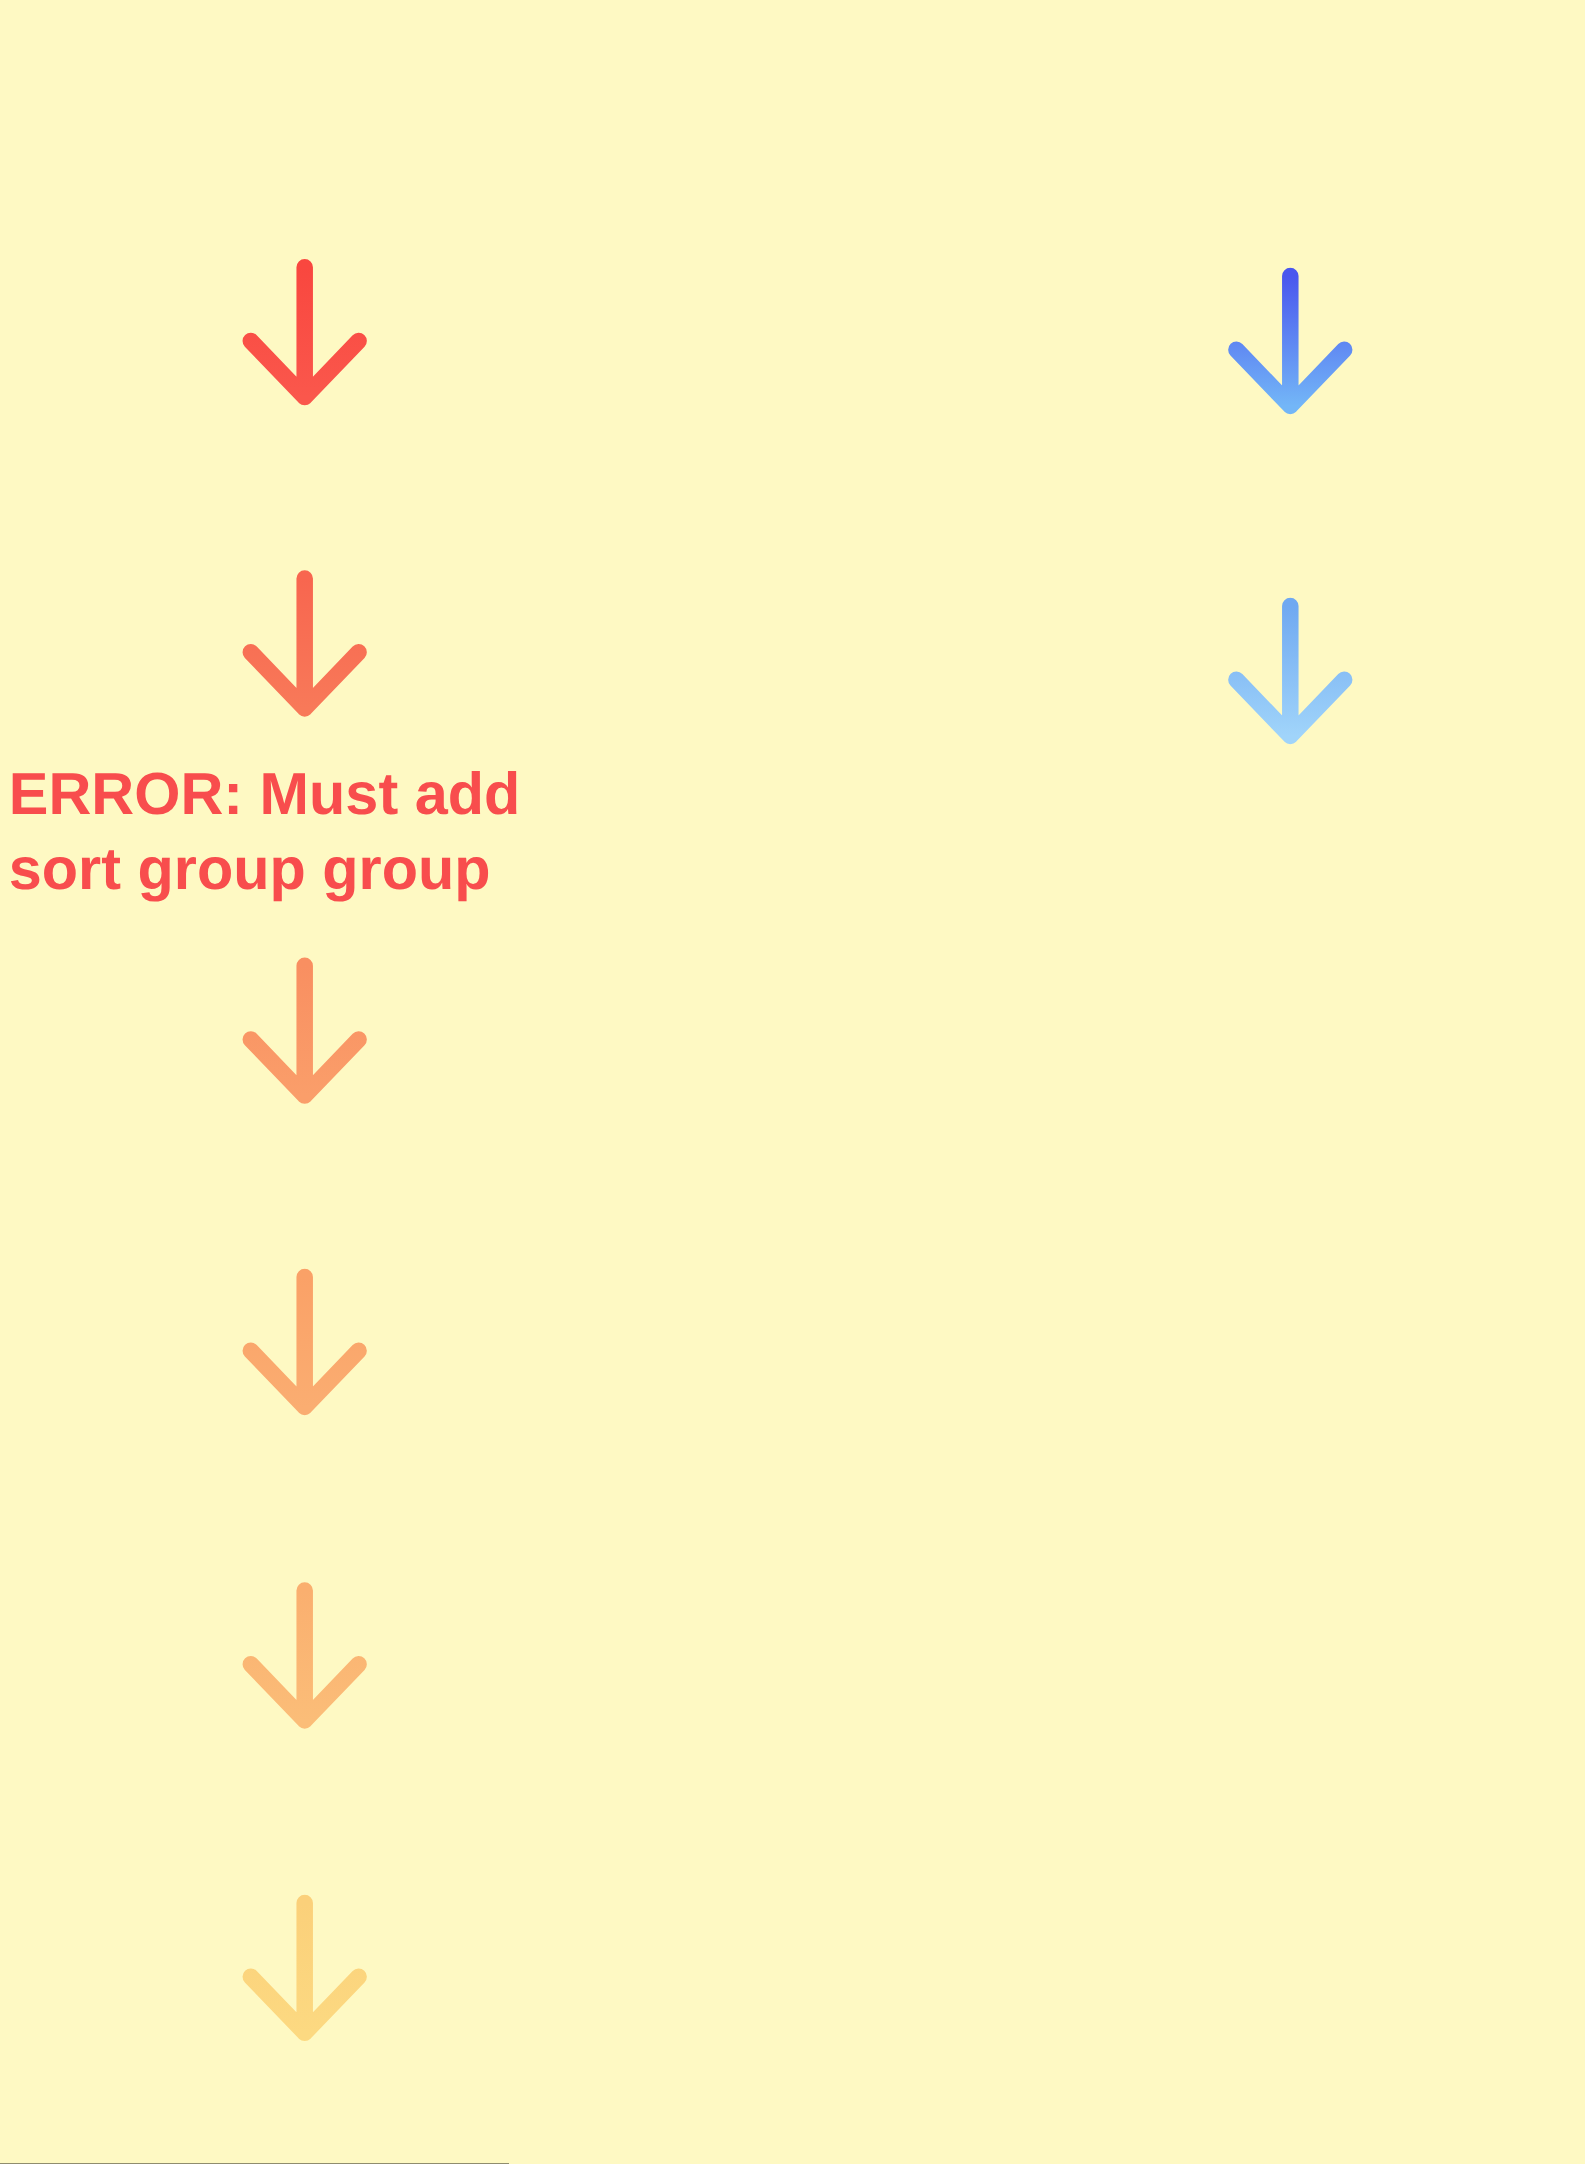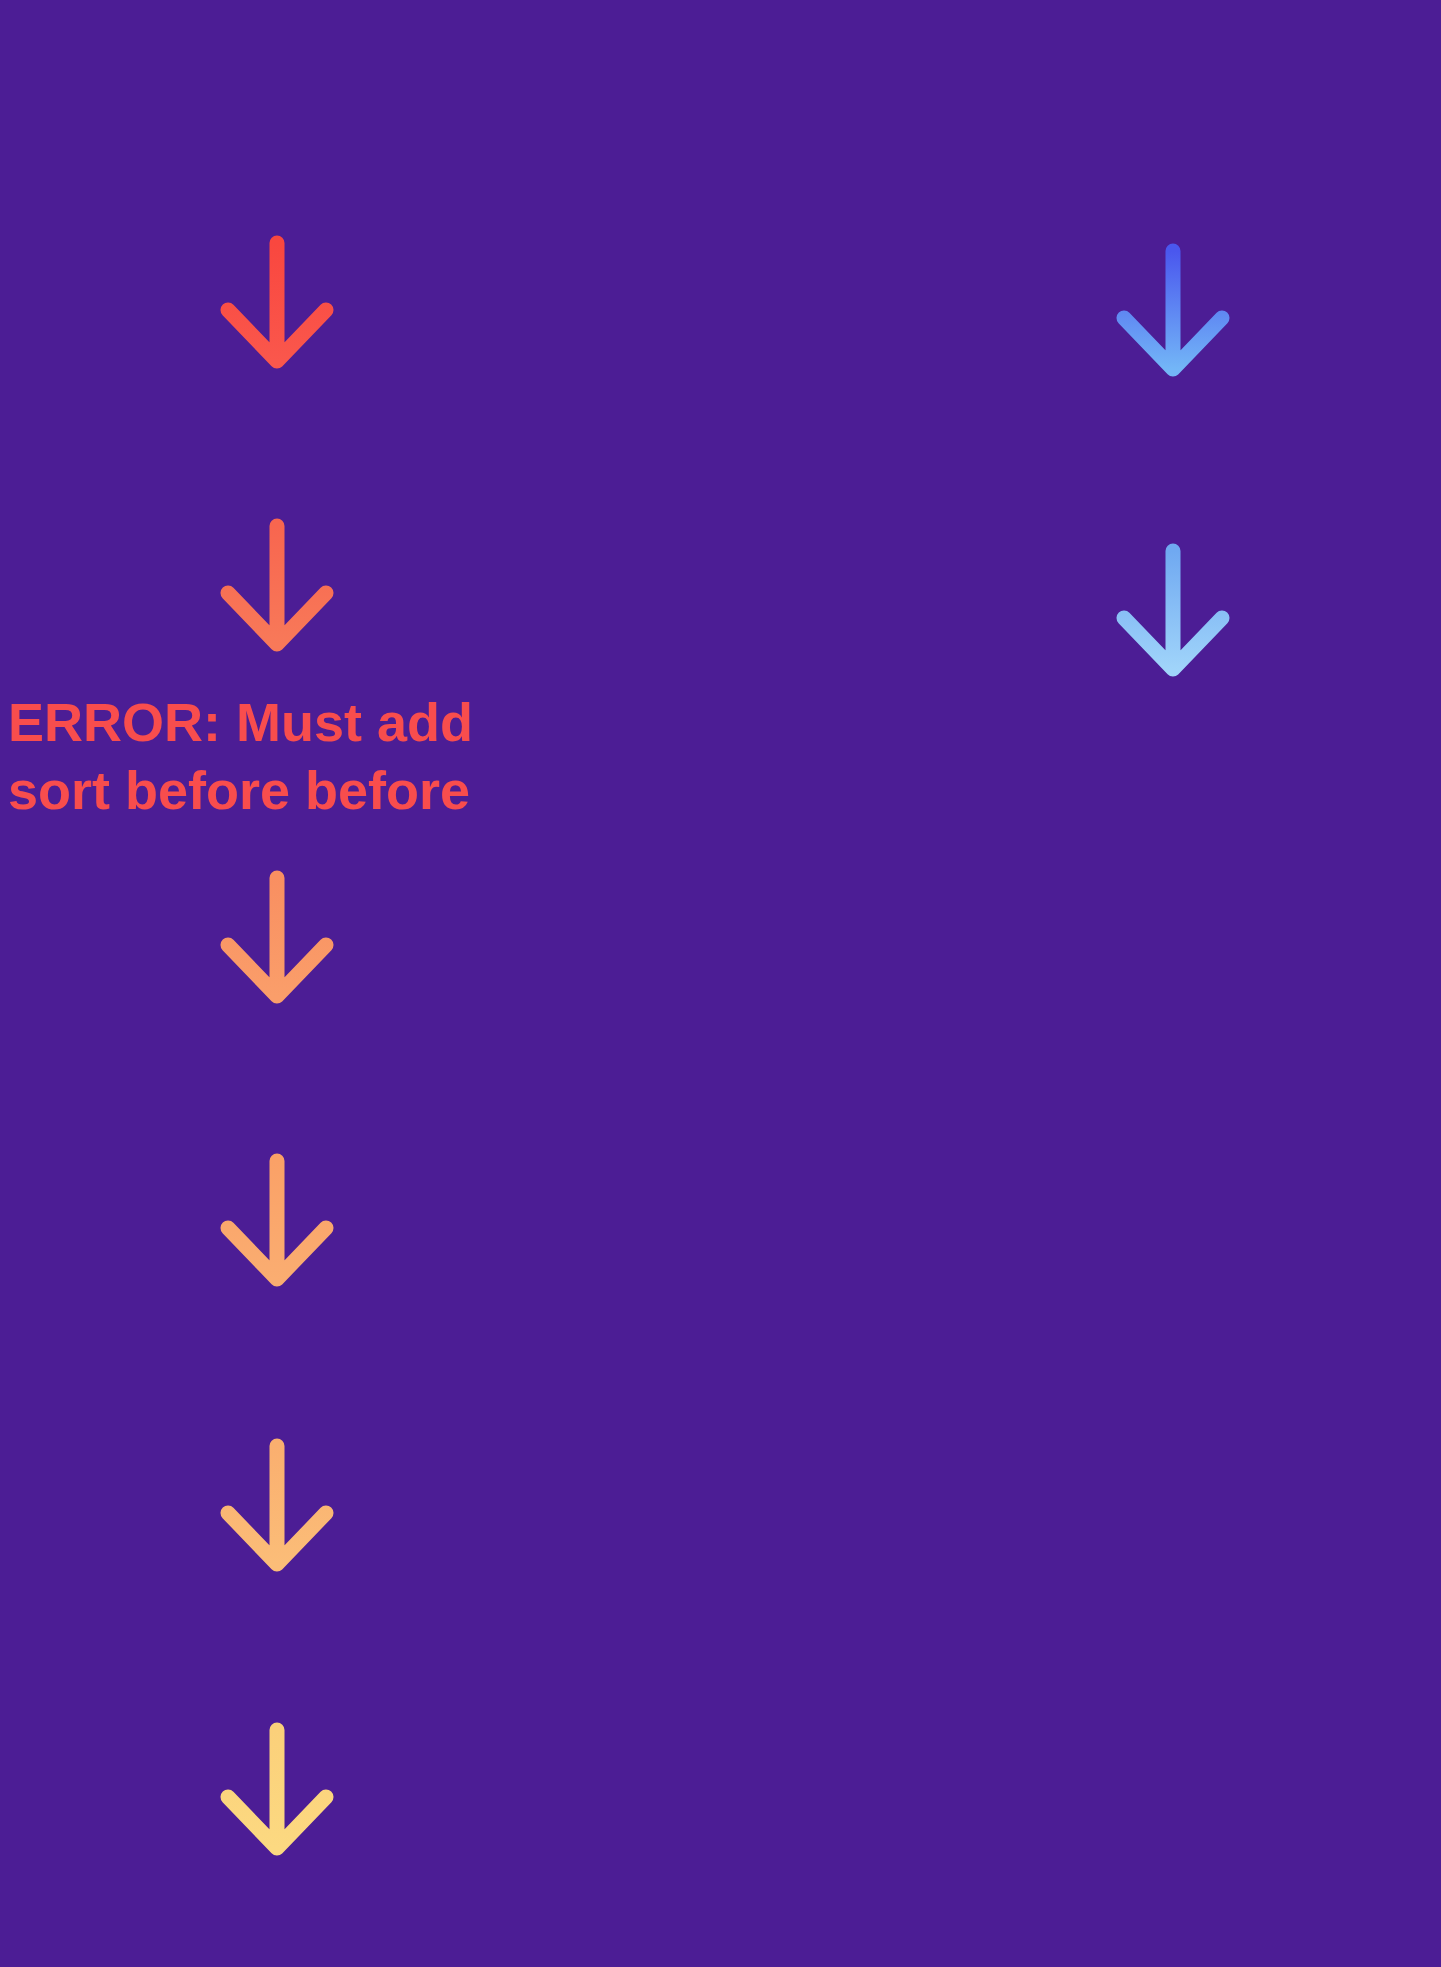--- a/index.html
+++ b/index.html
@@ -25,24 +25,24 @@
     font-size: 54px;
     line-height: 68px;
     font-weight: 700;
     letter-spacing: 0px;
     white-space: nowrap;
   }
 </style>
 </head>
 <body>
 
-<div class="canvas" style="background: #4c1d95;">
+<div class="canvas" style="background: #fef9c3;">
   <div class="error-text" style="color: rgb(248, 77, 77);">
     <div>ERROR: Must add</div>
-    <div>sort before before</div>
+    <div>sort group group</div>
   </div>
   <div id="arrow-layer">
       <svg viewBox="0 0 120 134" class="arrow" style="left: 217px; top: 235px; width: 120px; height: 134px;">
         <defs>
           <linearGradient id="grad0" x1="0" y1="0" x2="0" y2="1">
             <stop offset="0%" stop-color="#F9473F"></stop>
             <stop offset="100%" stop-color="#FA574C"></stop>
           </linearGradient>
         </defs>
         <path d="M60 8 L60 126 M11 75 L60 126 L109 75" fill="none" stroke="url(#grad0)" stroke-width="15" stroke-linecap="round" stroke-linejoin="round"></path>

